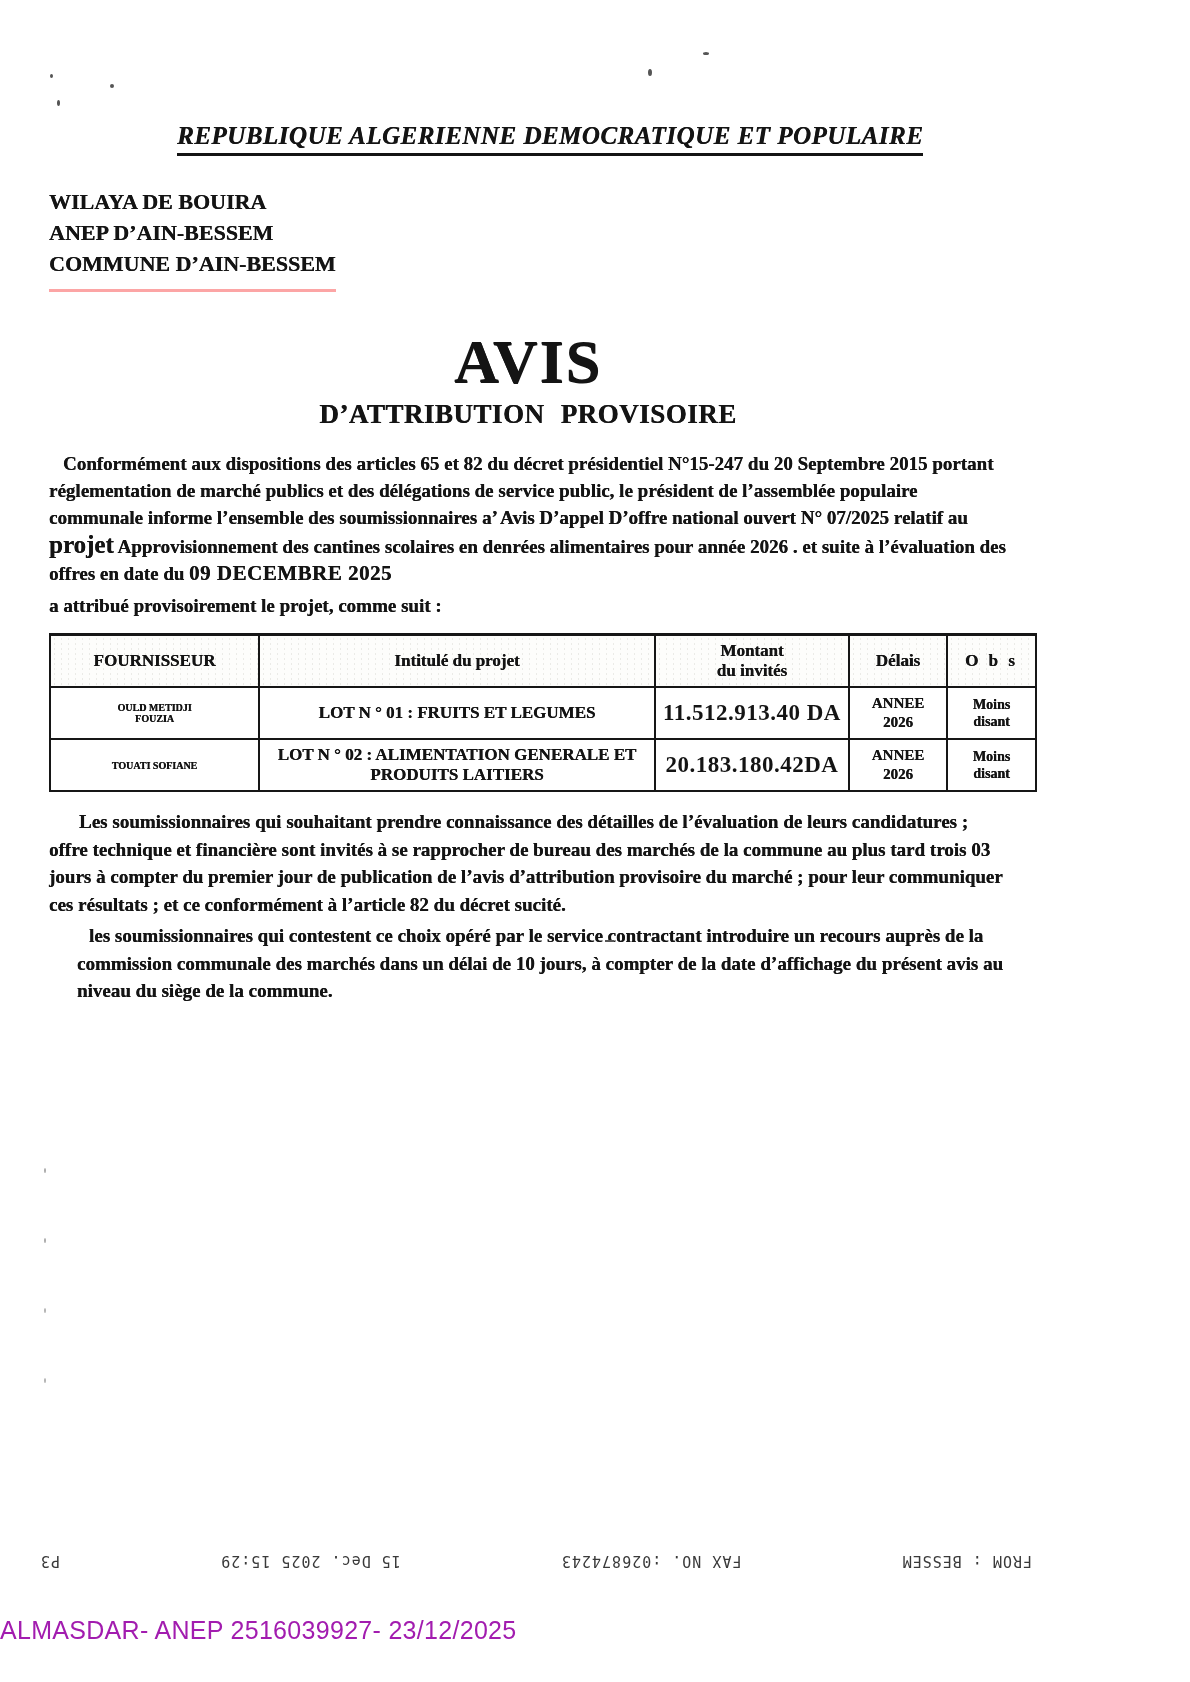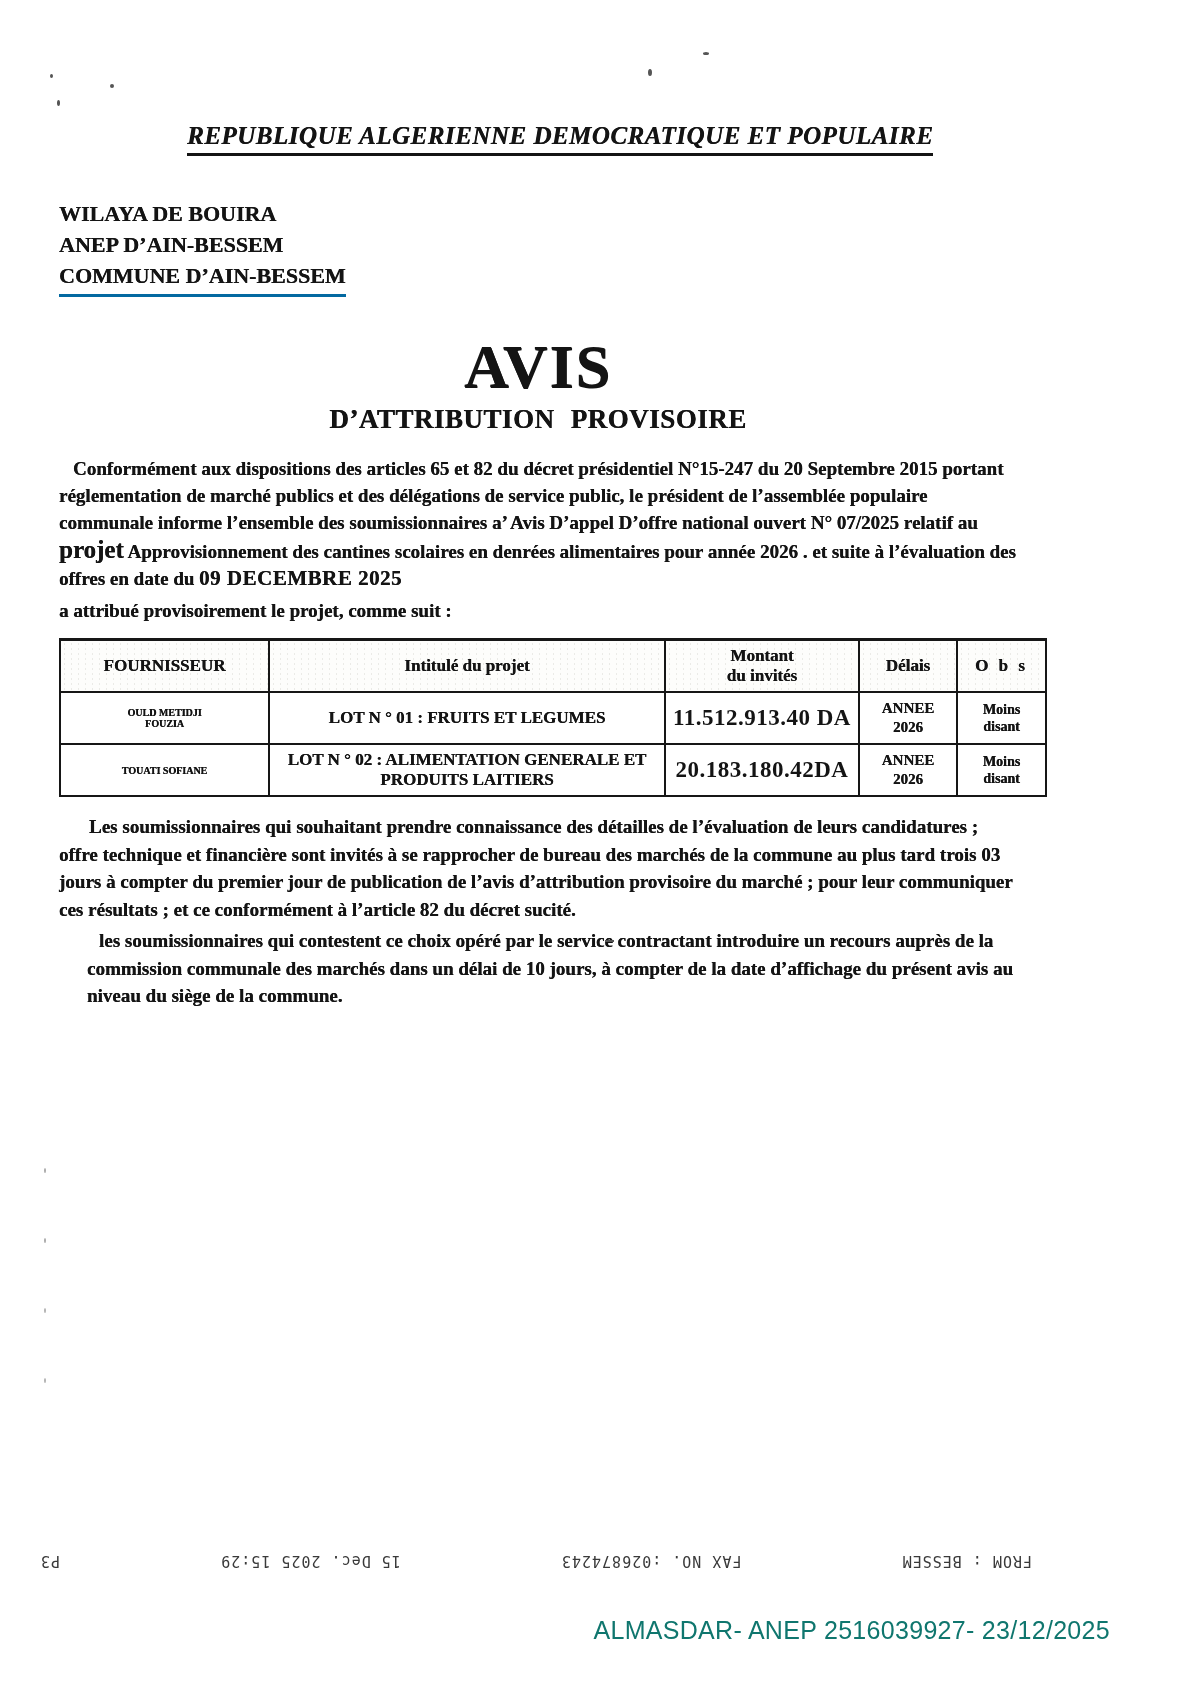--- a/index.html
+++ b/index.html
@@ -6,35 +6,35 @@
   .page{
     position:relative;
     width:1190px;height:1682px;
     margin:0 auto;
     background:#ffffff;
     overflow:hidden;
     font-family:"Liberation Serif", serif;
     color:#141414;
   }
   .content{
-    position:absolute;left:59px;top:122px;width:958px;
+    position:absolute;left:49px;top:122px;width:958px;
   }
   
   .republic{
     margin-left:128px;
     display:inline-block;
     font-size:25px;font-weight:bold;font-style:italic;
     letter-spacing:.5px;
     border-bottom:3px solid #141414;
     padding-bottom:3px;
     text-shadow:.4px .4px 0 #141414;
   }
-  .authority{margin-top:42px;font-size:22px;font-weight:bold;line-height:31px;}
+  .authority{margin-top:30px;font-size:22px;font-weight:bold;line-height:31px;}
   .authority .line{text-shadow:.3px .3px 0 #141414;}
-  .authority .underlined{display:inline-block;border-bottom:3px solid #0369a1;padding-bottom:3px;}
+  .authority .underlined{display:inline-block;border-bottom:3px solid #fca5a5;padding-bottom:10px;}
   
   .avis-title{
     margin-top:34px;text-align:center;
     font-size:62px;font-weight:bold;letter-spacing:2px;
     text-shadow:.6px .6px 0 #141414;
   }
   .avis-subtitle{
     margin-top:2px;text-align:center;
     font-size:27px;font-weight:bold;word-spacing:9px;letter-spacing:.5px;
     text-shadow:.4px .4px 0 #141414;
@@ -95,23 +95,23 @@
   .fax-footer{
     position:absolute;left:40px;top:1552px;width:992px;
     transform:rotate(180deg);
     display:flex;justify-content:space-between;align-items:center;
     font-family:"DejaVu Sans Mono", monospace;
     font-size:15px;letter-spacing:1px;color:#3a3a3a;
   }
   
   .publisher{
     position:absolute;left:0;top:1616px;width:1110px;
-    text-align:right;
+    text-align:left;
     font-family:"Liberation Sans", sans-serif;
-    font-size:25px;color:#0f766e;letter-spacing:.3px;
+    font-size:25px;color:#a21caf;letter-spacing:.3px;
   }
   
   .speck{position:absolute;background:#555;border-radius:50%;}
 </style>
 </head>
 <body>
 
 <div class="page">
 
   <div class="content">

